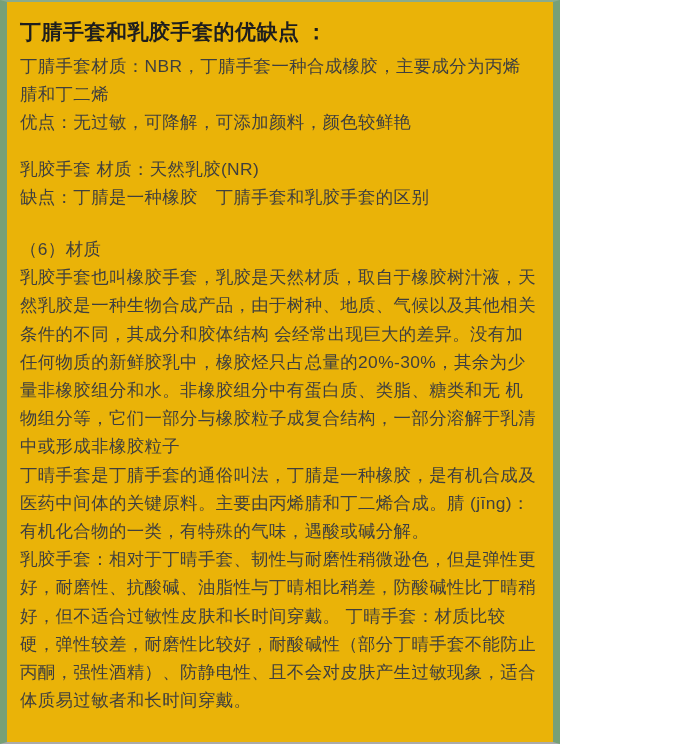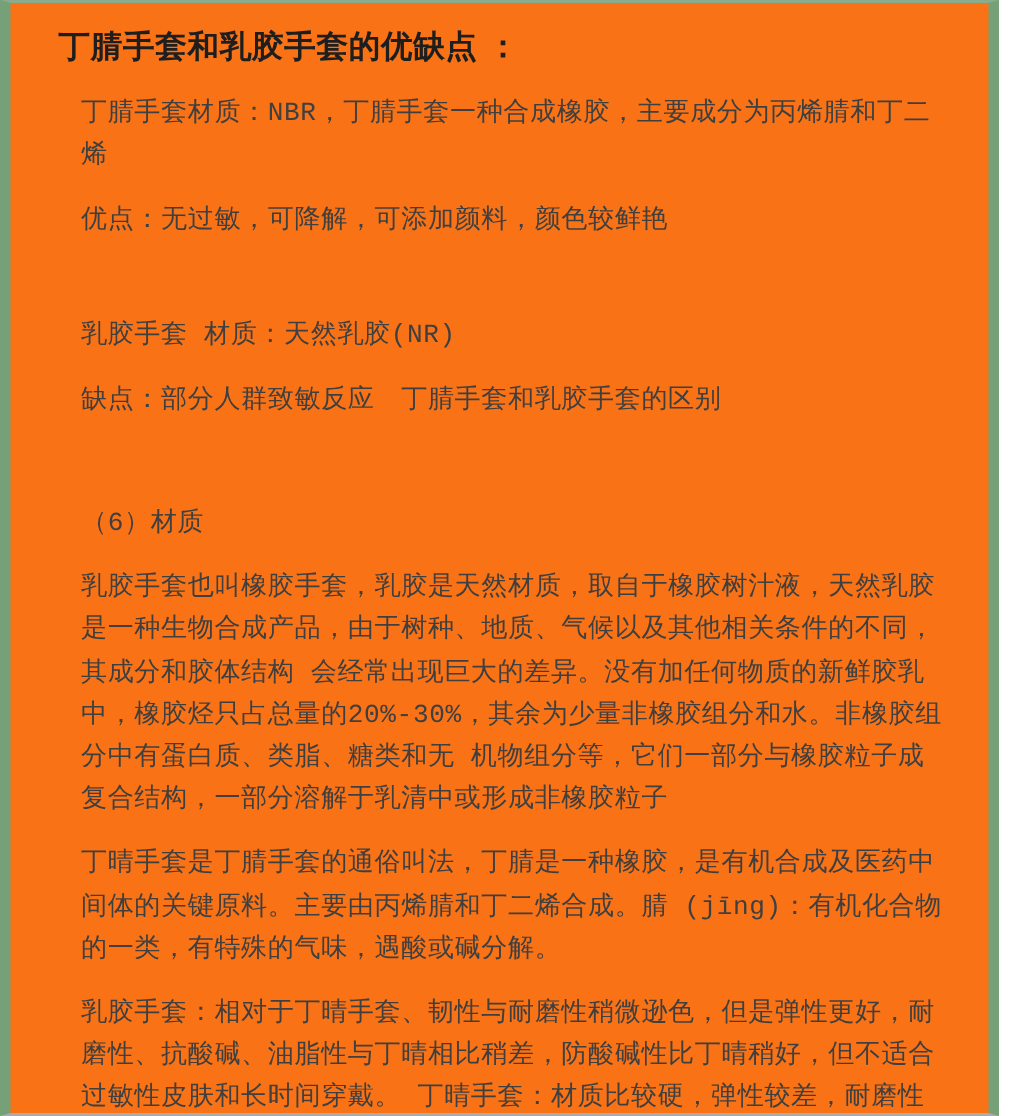--- a/index.html
+++ b/index.html
@@ -1,67 +1,66 @@
 <!DOCTYPE html>
 <html><head>
 <meta charset="utf-8">
 <style>
   html, body {
     margin: 0;
     padding: 0;
     background: #ffffff;
   }
   .page {
-    width: 666px;
+    width: 560px;
     height: 744px;
     box-sizing: border-box;
     border-left: 7px solid #76a077;
     border-right: 7px solid #76a077;
     border-top: 2px solid #8aab8c;
     border-bottom: 2px solid #ababab;
-    padding: 14px 15px 0 32px;
-    background: #f97316;
+    padding: 14px 15px 0 13px;
+    background: #eab308;
     overflow: hidden;
     font-family: "Liberation Sans", "DejaVu Sans", sans-serif;
     color: #3f3f3f;
     font-size: 17.4px;
     line-height: 28.2px;
     letter-spacing: 0.4px;
   }
   .title {
     font-size: 21px;
     line-height: 32px;
     font-weight: 700;
     color: #1e1e1e;
     margin: 0 0 4px 0;
     letter-spacing: 0.5px;
   }
   p.line {
-    margin: 15px;
+    margin: 0;
     white-space: pre-wrap;
     word-break: break-all;
-    font-family: Liberation Mono, monospace;
   }
   .gap-a { height: 18px; }
   .gap-b { height: 24px; }
 </style>
 </head>
 <body>
 
 <div class="page">
 
   <div class="title">丁腈手套和乳胶手套的优缺点 ：</div>
 
   <p class="line">丁腈手套材质：NBR，丁腈手套一种合成橡胶，主要成分为丙烯腈和丁二烯</p>
   <p class="line">优点：无过敏，可降解，可添加颜料，颜色较鲜艳</p>
 
   <div class="gap-a"></div>
 
   <p class="line">乳胶手套 材质：天然乳胶(NR)</p>
-  <p class="line">缺点：部分人群致敏反应　丁腈手套和乳胶手套的区别</p>
+  <p class="line">缺点：丁腈是一种橡胶　丁腈手套和乳胶手套的区别</p>
 
   <div class="gap-b"></div>
 
   <p class="line">（6）材质</p>
   <p class="line">乳胶手套也叫橡胶手套，乳胶是天然材质，取自于橡胶树汁液，天然乳胶是一种生物合成产品，由于树种、地质、气候以及其他相关条件的不同，其成分和胶体结构 会经常出现巨大的差异。没有加任何物质的新鲜胶乳中，橡胶烃只占总量的20%-30%，其余为少量非橡胶组分和水。非橡胶组分中有蛋白质、类脂、糖类和无 机物组分等，它们一部分与橡胶粒子成复合结构，一部分溶解于乳清中或形成非橡胶粒子</p>
   <p class="line">丁晴手套是丁腈手套的通俗叫法，丁腈是一种橡胶，是有机合成及医药中间体的关键原料。主要由丙烯腈和丁二烯合成。腈 (jīng)：有机化合物的一类，有特殊的气味，遇酸或碱分解。</p>
   <p class="line">乳胶手套：相对于丁晴手套、韧性与耐磨性稍微逊色，但是弹性更好，耐磨性、抗酸碱、油脂性与丁晴相比稍差，防酸碱性比丁晴稍好，但不适合过敏性皮肤和长时间穿戴。 丁晴手套：材质比较硬，弹性较差，耐磨性比较好，耐酸碱性（部分丁晴手套不能防止丙酮，强性酒精）、防静电性、且不会对皮肤产生过敏现象，适合体质易过敏者和长时间穿戴。</p>
 
 </div>
 

